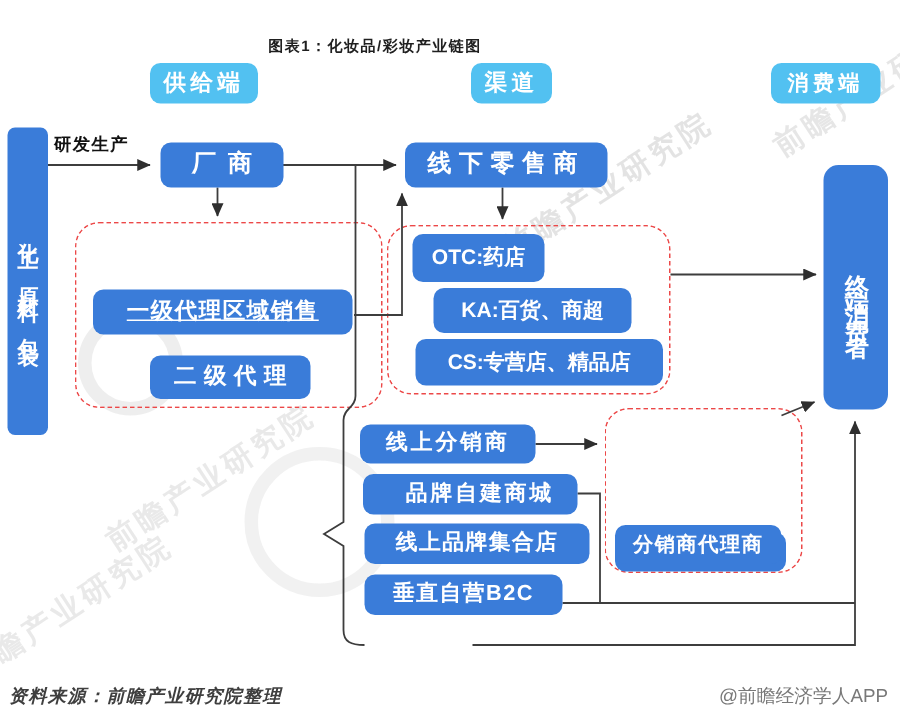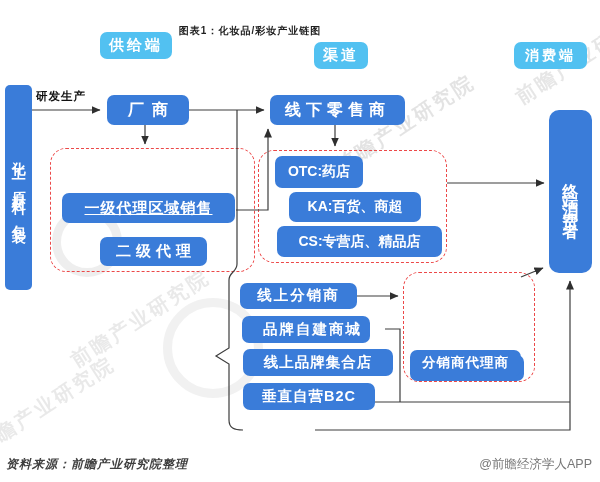--- a/index.html
+++ b/index.html
@@ -64,21 +64,21 @@
 
   <div class="wm" style="left:325px;top:110px;">前瞻产业研究院</div>
   <div class="wm" style="left:60px;top:305px;opacity:.4;">前瞻产业研究院</div>
   <div class="wm" style="left:505px;top:42px;opacity:.45;">前瞻产业研究院</div>
   <div class="wm" style="left:-35px;top:392px;opacity:.4;">前瞻产业研究院</div>
   <div class="ring" style="left:52px;top:207px;width:52px;height:52px;"></div>
   <div class="ring" style="left:163px;top:298px;width:82px;height:82px;opacity:.35;"></div>
 
   <div class="title">图表1：化妆品/彩妆产业链图</div>
 
-  <div class="badge" style="left:100px;top:32px;width:72px;height:27px;font-size:15px;letter-spacing:3px;text-align:right;">供给端</div>
+  <div class="badge" style="left:100px;top:42px;width:72px;height:27px;font-size:15px;letter-spacing:3px;text-align:right;">供给端</div>
   <div class="badge" style="left:314px;top:42px;width:54px;height:27px;font-size:15px;letter-spacing:3px;">渠道</div>
   <div class="badge" style="left:514px;top:42px;width:73px;height:27px;font-size:14px;letter-spacing:3px;">消费端</div>
 
   <div class="dash" style="left:50px;top:148px;width:205px;height:124px;"></div>
   <div class="dash" style="left:258px;top:150px;width:189px;height:113px;"></div>
   <div class="dash" style="left:403px;top:272px;width:132px;height:110px;"></div>
 
   <svg class="wires" width="600" height="482" viewBox="0 0 600 482">
     <defs>
       <marker id="arw" markerUnits="userSpaceOnUse" markerWidth="10" markerHeight="8" refX="8.5" refY="4" orient="auto">
@@ -108,21 +108,21 @@
   <div class="node" style="left:107px;top:95px;width:82px;height:30px;font-size:16px;letter-spacing:8px;padding-left:8px;">厂商</div>
   <div class="node" style="left:62px;top:193px;width:173px;height:30px;font-size:15px;letter-spacing:1px;text-decoration:underline;">一级代理区域销售</div>
   <div class="node" style="left:100px;top:237px;width:107px;height:29px;font-size:15px;letter-spacing:5px;padding-left:5px;">二级代理</div>
 
   <div class="node" style="left:270px;top:95px;width:135px;height:30px;font-size:16px;letter-spacing:5px;">线下零售商</div>
   <div class="node" style="left:275px;top:156px;width:88px;height:32px;font-size:14px;">OTC:药店</div>
   <div class="node" style="left:289px;top:192px;width:132px;height:30px;font-size:14px;">KA:百货、商超</div>
   <div class="node" style="left:277px;top:226px;width:165px;height:31px;font-size:14px;">CS:专营店、精品店</div>
 
   <div class="node" style="left:240px;top:283px;width:117px;height:26px;font-size:14.5px;letter-spacing:2px;">线上分销商</div>
-  <div class="node" style="left:242px;top:316px;width:128px;height:27px;font-size:14.5px;letter-spacing:2px;padding-left:13px;">品牌自建商城</div>
+  <div class="node" style="left:242px;top:316px;width:143px;height:27px;font-size:14.5px;letter-spacing:2px;padding-left:13px;">品牌自建商城</div>
   <div class="node" style="left:243px;top:349px;width:150px;height:27px;font-size:14.5px;letter-spacing:1px;">线上品牌集合店</div>
   <div class="node" style="left:243px;top:383px;width:132px;height:27px;font-size:14.5px;letter-spacing:1px;">垂直自营B2C</div>
 
   <div class="node" style="left:410px;top:316px;width:114px;height:26px;font-size:13.5px;letter-spacing:1px;margin-top:39px;">自营电商团队</div>
   <div class="node" style="left:410px;top:350px;width:111px;height:26px;font-size:13.5px;letter-spacing:1px;">分销商代理商</div>
 
   <div class="node vert" style="left:549px;top:110px;width:43px;height:163px;font-size:16px;letter-spacing:10px;border-radius:10px;padding-top:6px;">终端消费者</div>
 
   <div class="src">资料来源：前瞻产业研究院整理</div>
   <div class="credit">@前瞻经济学人APP</div>

